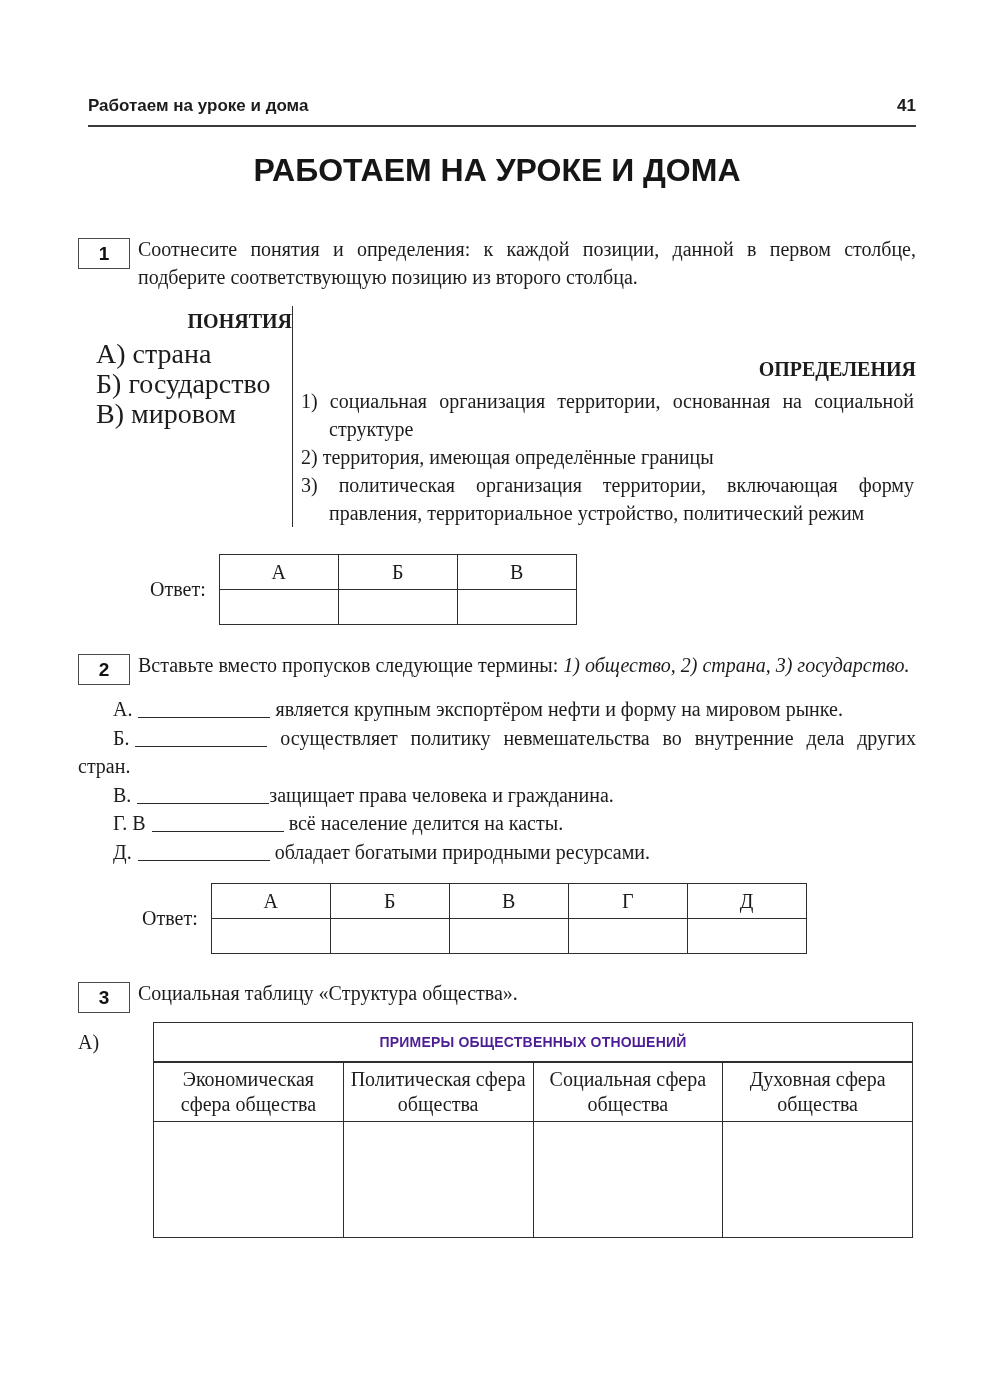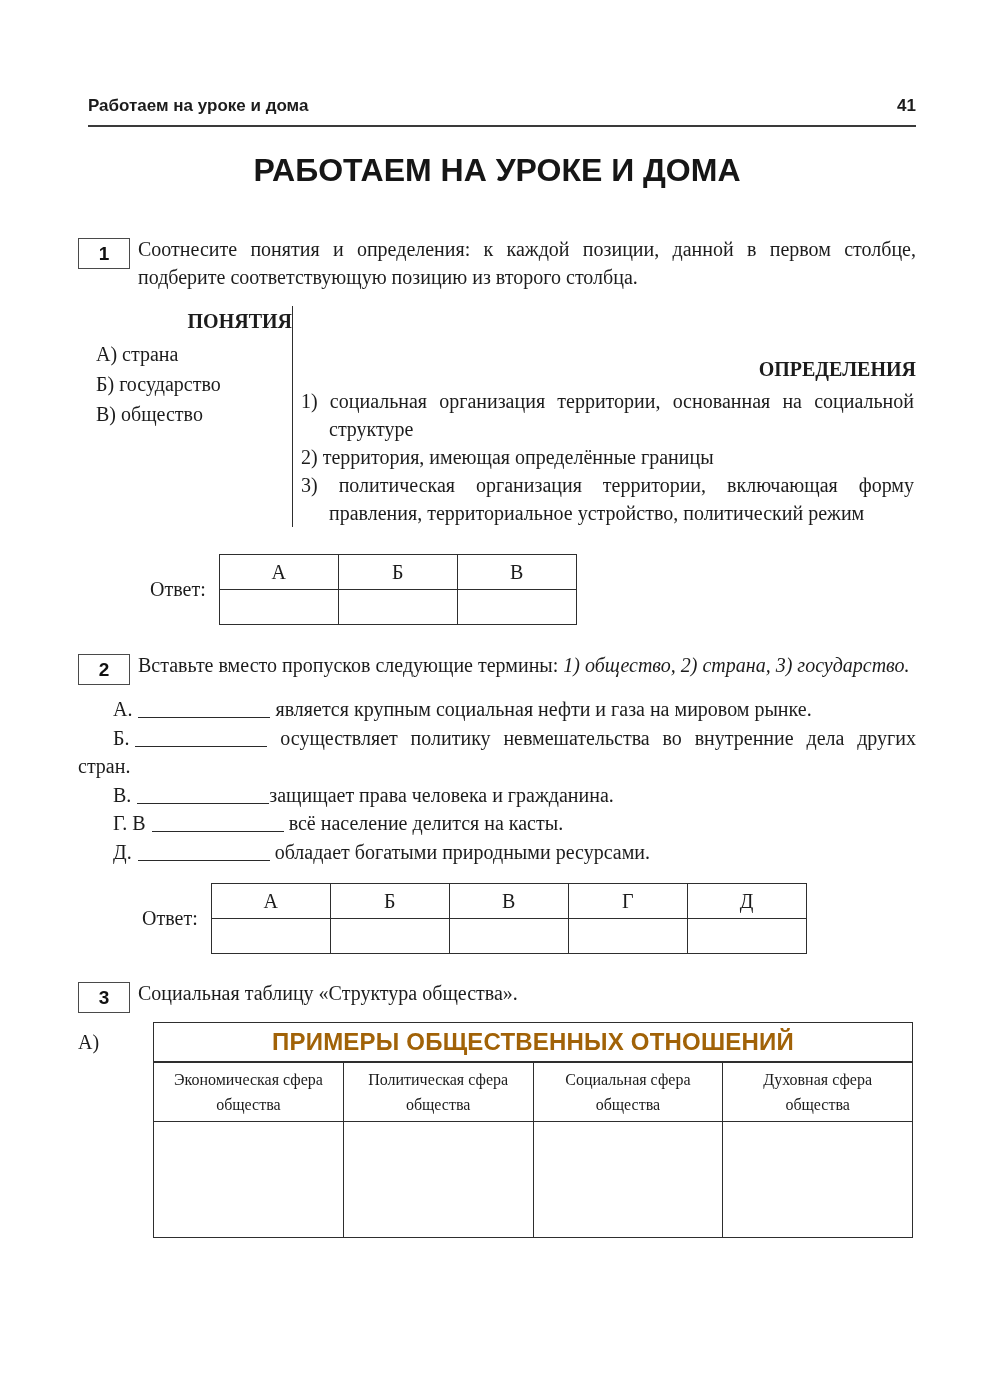--- a/index.html
+++ b/index.html
@@ -61,21 +61,21 @@
   .match { display:flex; margin-top:15px; }
   .match-left {
     width:215px;
     border-right:1.6px solid #2e2e2e;
     padding-bottom:6px;
   }
   .col-title {
     text-align:right; font-weight:700; font-size:20px;
     line-height:30px; margin-bottom:3px;
   }
-  .concept { font-size:20px; line-height:30px; padding-left:18px; }
+  .concept { font-size:28px; line-height:30px; padding-left:18px; }
   .match-right { flex:1;margin-top:48px; }
   .def {
     font-size:20px; line-height:28px;
     text-align:justify;
     padding-left:36px; text-indent:-28px;
     padding-right:2px;
   }
   
   .answer-row { display:flex; align-items:center; }
   .answer-row-1 { margin-top:27px; margin-left:72px; }
@@ -101,27 +101,27 @@
     margin-left:6px;
     position:relative; top:2px;
   }
   
   .part-row { display:flex; margin-top:9px; }
   .part-label { width:75px; font-size:20px; padding-top:9px; }
   table.structure { border-collapse:collapse; width:760px; table-layout:fixed; }
   table.structure td, table.structure th { border:1.6px solid #2e2e2e; }
   td.title-cell {
     font-family:"Liberation Sans", sans-serif;
-    font-weight:700; font-size:24px;
+    font-weight:700; font-size:14px;
     text-align:center; height:39px;
-    letter-spacing:0.2px; color:#a16207;
+    letter-spacing:0.2px; color:#4c1d95;
     border-bottom-width:2px !important;
   }
   th.col-head {
-    font-weight:400; font-size:16px; line-height:25px;
+    font-weight:400; font-size:20px; line-height:25px;
     text-align:center; padding:4px 6px; height:48px;
     vertical-align:middle;
   }
   td.body-cell { height:116px; }
 </style>
 </head>
 <body>
 
 <div class="sheet">
 
@@ -136,21 +136,21 @@
   <div class="task task-1">
     <div class="task-num">1</div>
     <div class="task-body">Соотнесите понятия и определения: к каждой позиции, данной в первом столбце, подберите соответствующую позицию из второго столбца.</div>
   </div>
 
   <div class="match">
     <div class="match-left">
       <div class="col-title">ПОНЯТИЯ</div>
       <div class="concept"><span>А)</span> <span>страна</span></div>
       <div class="concept"><span>Б)</span> <span>государство</span></div>
-      <div class="concept"><span>В)</span> <span>общество</span></div>
+      <div class="concept"><span>В)</span> <span>мировом</span></div>
     </div>
     <div class="match-right">
       <div class="col-title">ОПРЕДЕЛЕНИЯ</div>
       <div class="def"><span>1)</span> <span>социальная организация территории, основанная на социальной структуре</span></div>
       <div class="def"><span>2)</span> <span>территория, имеющая определённые границы</span></div>
       <div class="def"><span>3)</span> <span>политическая организация территории, включающая форму правления, территориальное устройство, политический режим</span></div>
     </div>
   </div>
 
   <div class="answer-row answer-row-1">
@@ -170,21 +170,21 @@
     </tbody>
       </table>
   </div>
 
   <div class="task task-2">
     <div class="task-num">2</div>
     <div class="task-body"><span>Вставьте вместо пропусков следующие термины: </span><span class="it">1) общество, 2) страна, 3) государство.</span></div>
   </div>
 
   <div class="fill-items">
-    <p class="fill-item"><span>А.</span><span class="blank"></span><span> является крупным социальная нефти и газа на мировом рынке.</span></p>
+    <p class="fill-item"><span>А.</span><span class="blank"></span><span> является крупным экспортёром нефти и форму на мировом рынке.</span></p>
     <p class="fill-item"><span>Б.</span><span class="blank"></span><span> осуществляет политику невмешательства во внутренние дела других стран.</span></p>
     <p class="fill-item"><span>В.</span><span class="blank"></span><span>защищает права человека и гражданина.</span></p>
     <p class="fill-item"><span>Г. В</span><span class="blank"></span><span> всё население делится на касты.</span></p>
     <p class="fill-item"><span>Д.</span><span class="blank"></span><span> обладает богатыми природными ресурсами.</span></p>
   </div>
 
   <div class="answer-row answer-row-2">
     <span class="answer-label">Ответ:</span>
     <table class="answer">
       <tbody>

